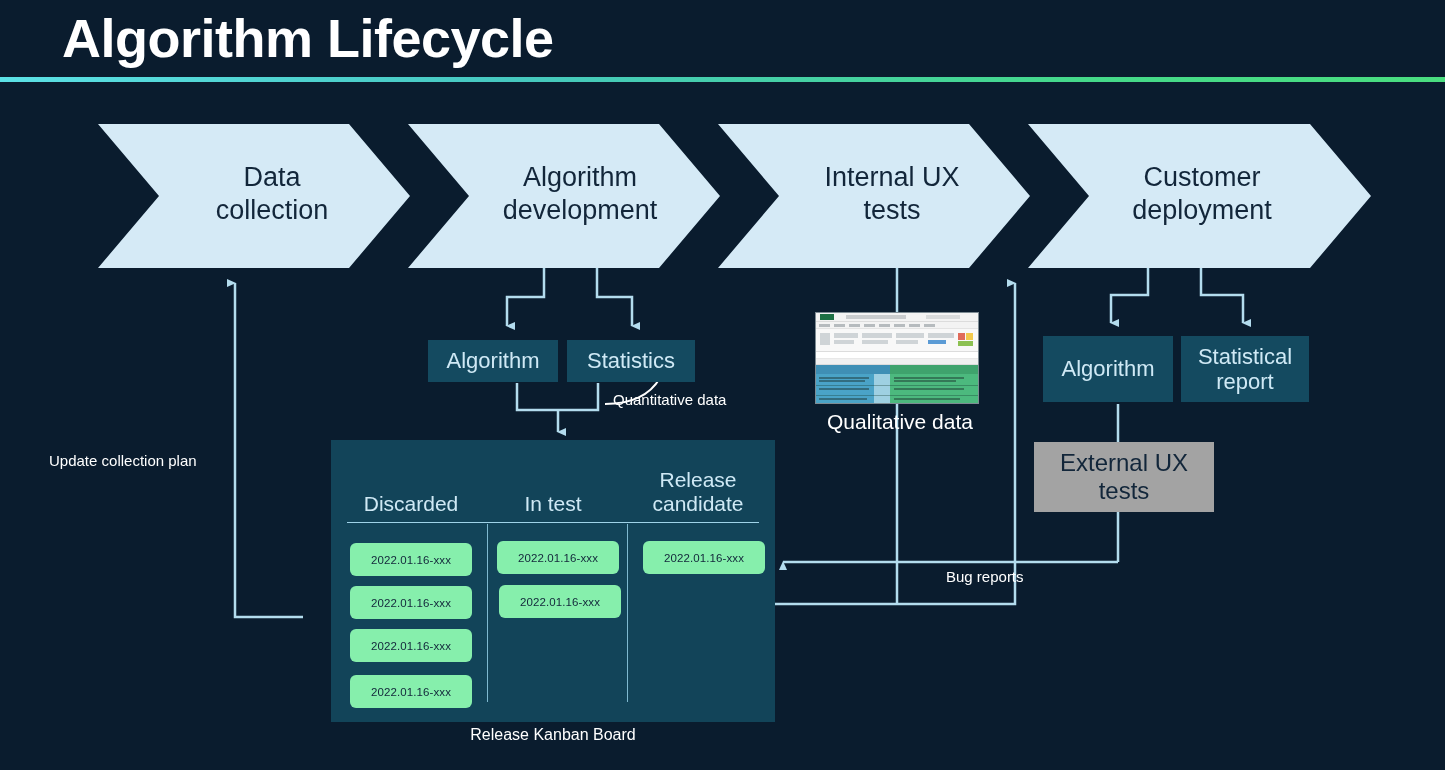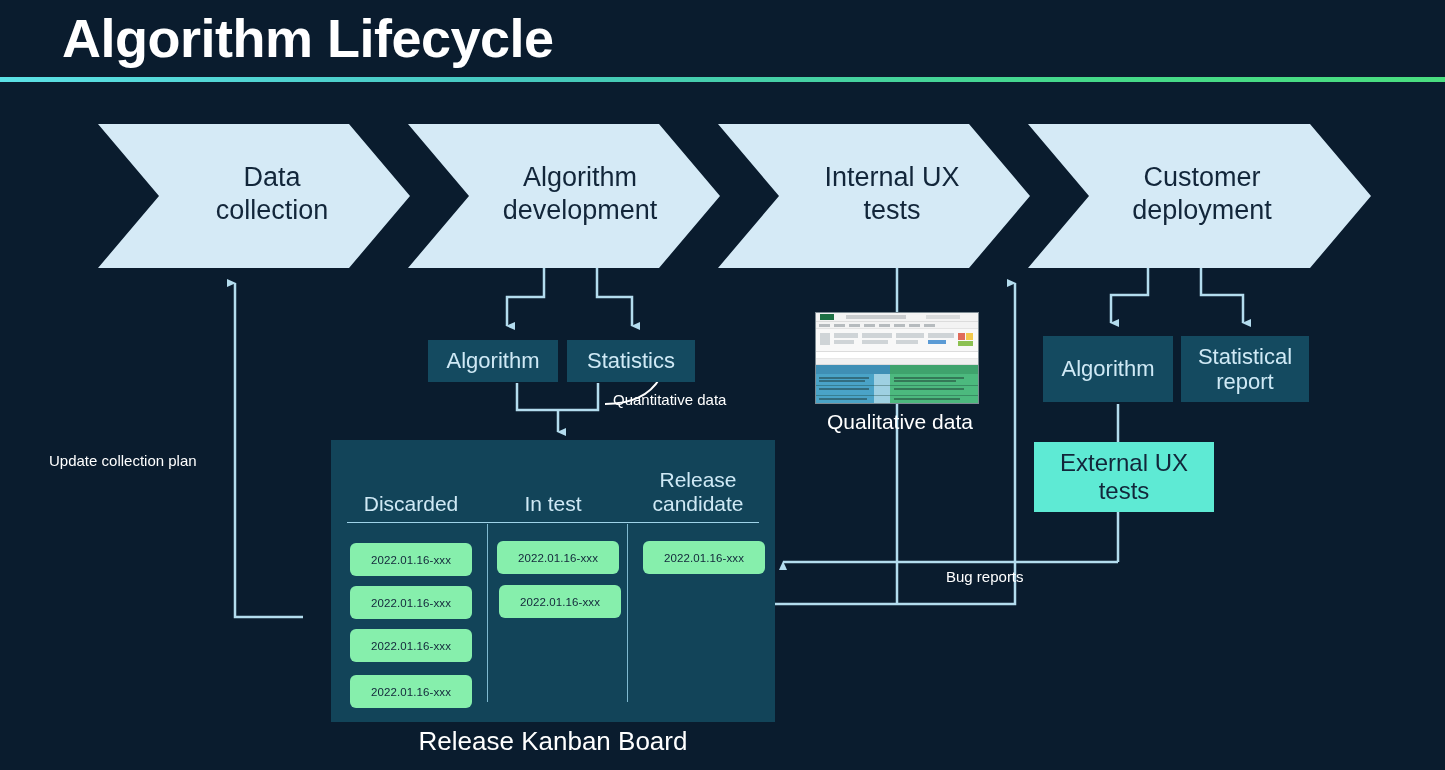--- a/index.html
+++ b/index.html
@@ -62,21 +62,21 @@
     text-align: center;
     box-sizing: border-box;
     line-height: 1.15;
   }
   .node.teal {
     background: #144a60;
     color: #cfe9f5;
     font-size: 22px;
   }
   .node.lightfill {
-    background: #5eead4;
+    background: #a3a3a3;
     color: #12263a;
     font-size: 24px;
     z-index: 4;
   }
   
   .kanban {
     position: absolute;
     left: 331px;
     top: 440px;
     width: 444px;
@@ -123,21 +123,21 @@
     justify-content: center;
     letter-spacing: 0.1px;
   }
   .kanban-caption {
     position: absolute;
     left: 331px;
     top: 726px;
     width: 444px;
     text-align: center;
     color: #ffffff;
-    font-size: 26px;
+    font-size: 16px;
     z-index: 2;
   }
   
   .flabel {
     position: absolute;
     color: #ffffff;
     font-size: 15px;
     z-index: 4;
     white-space: nowrap;
   }

